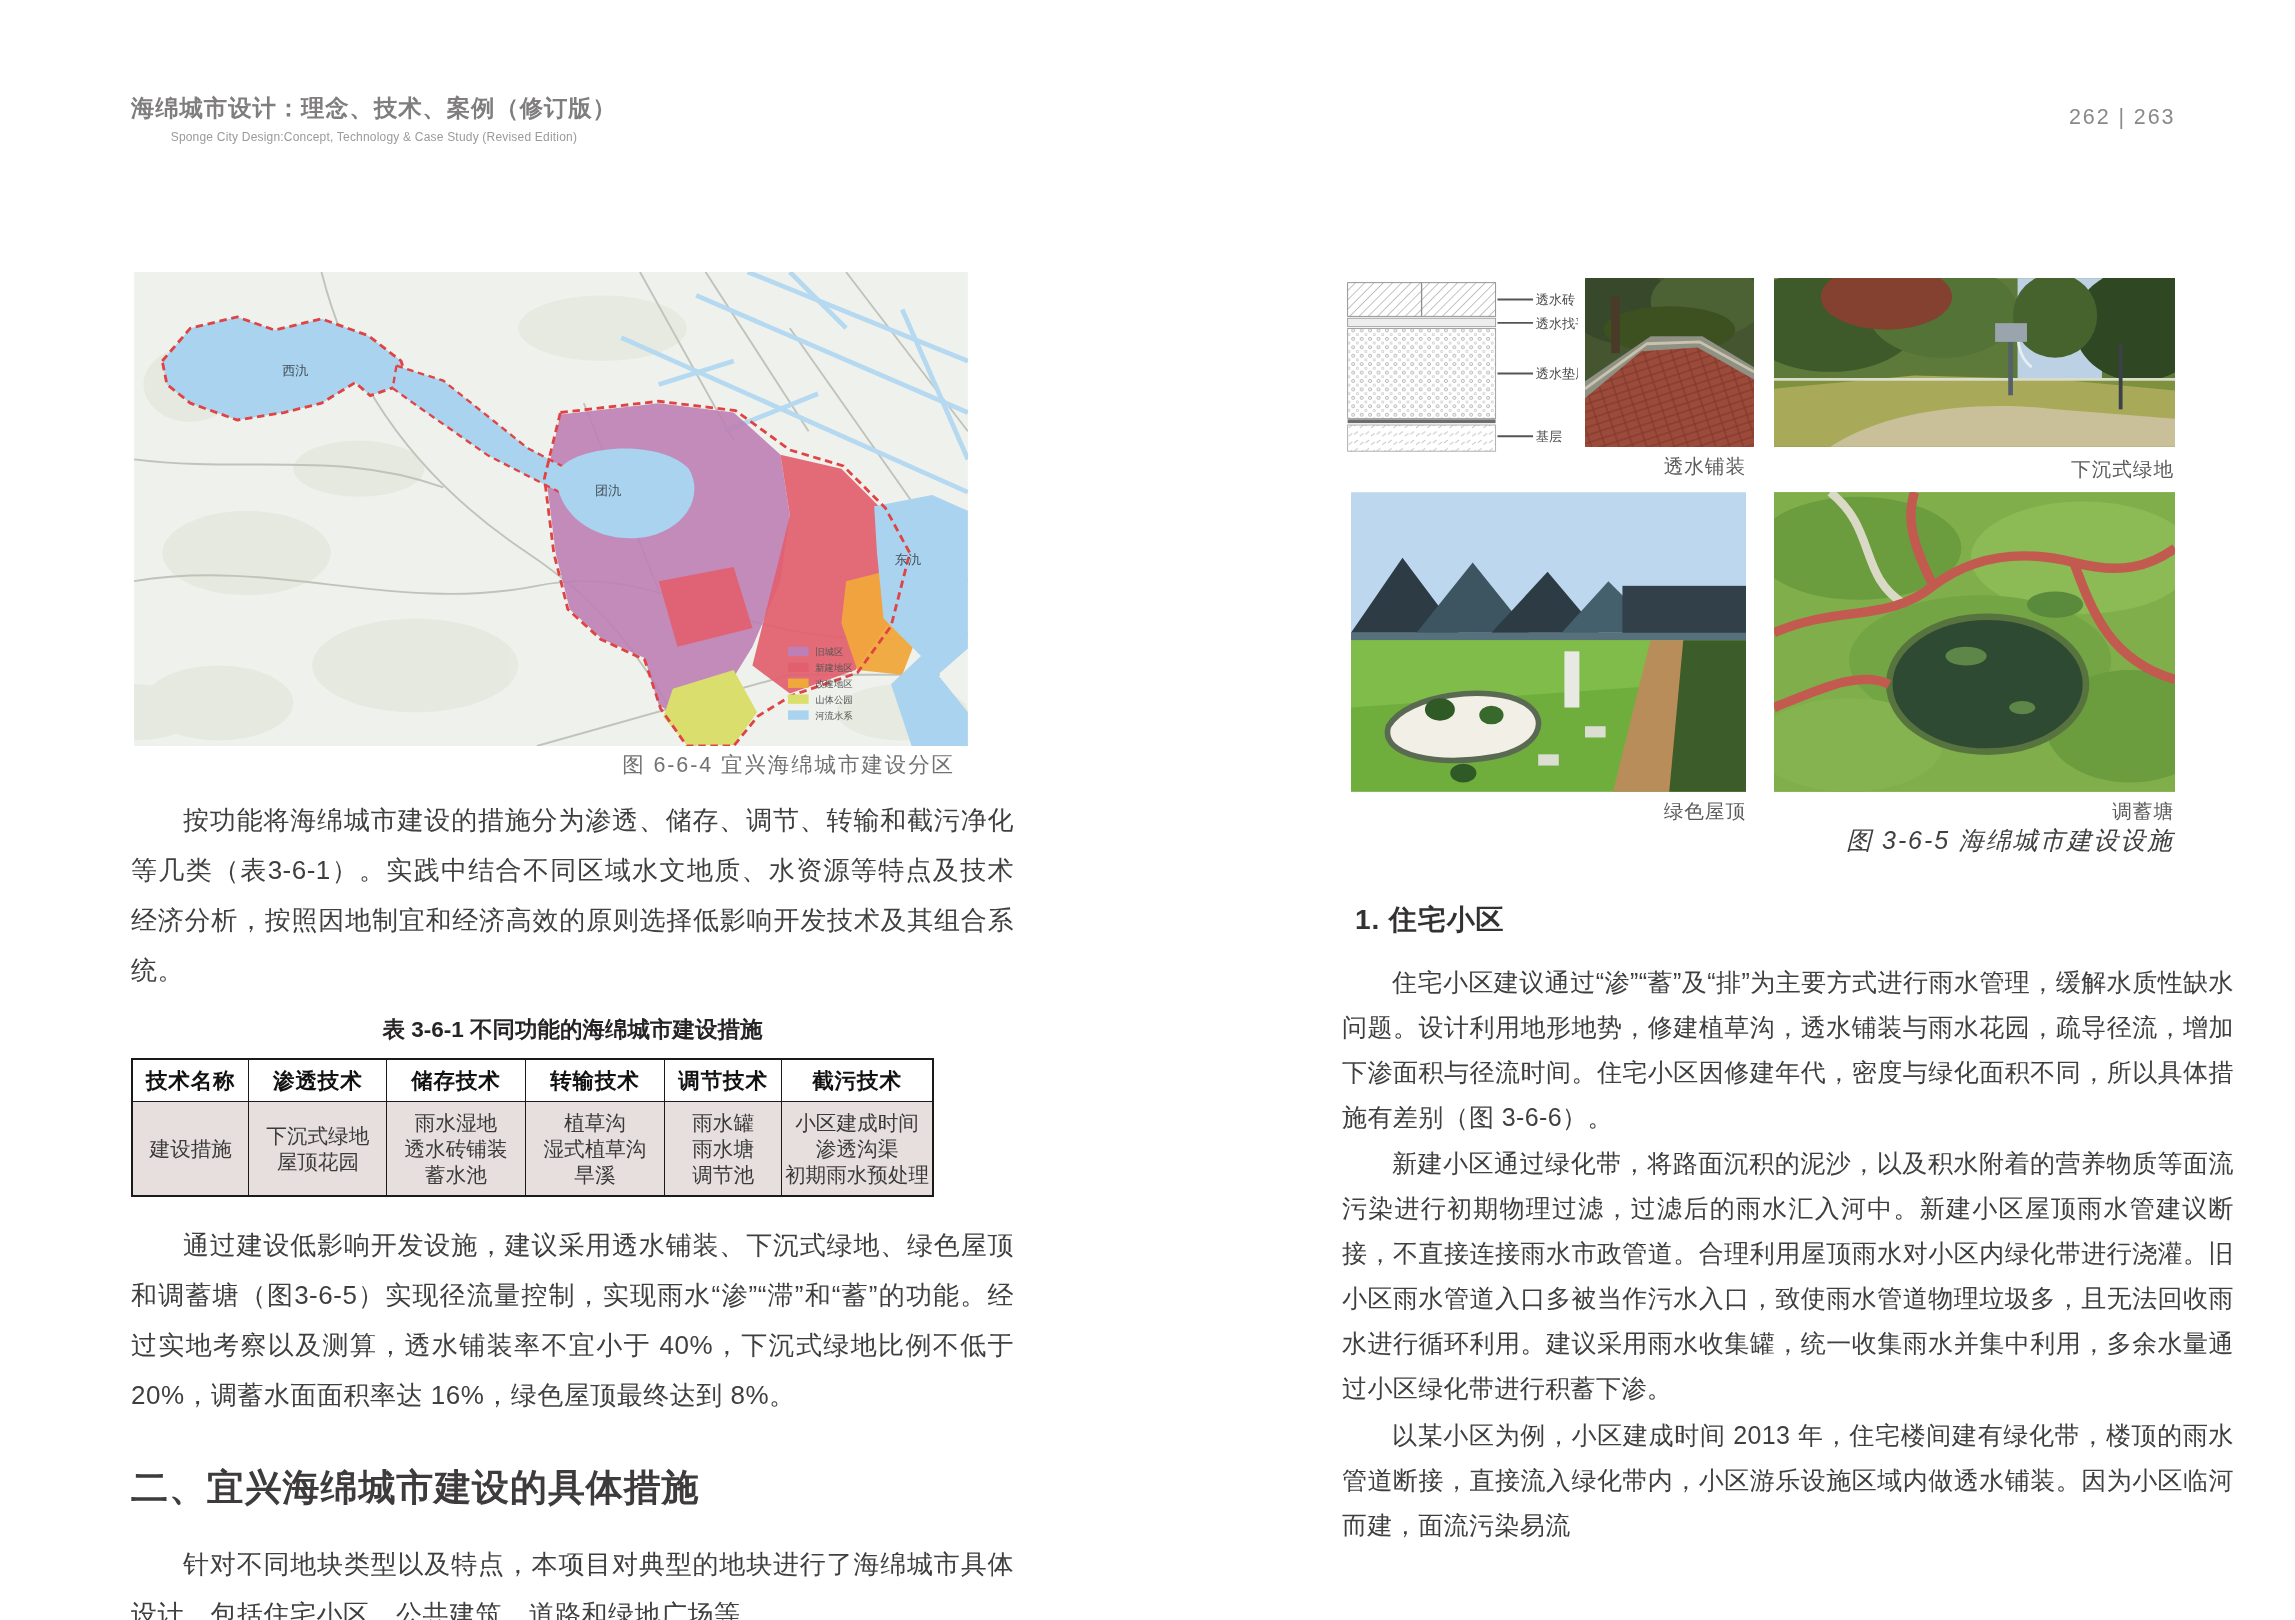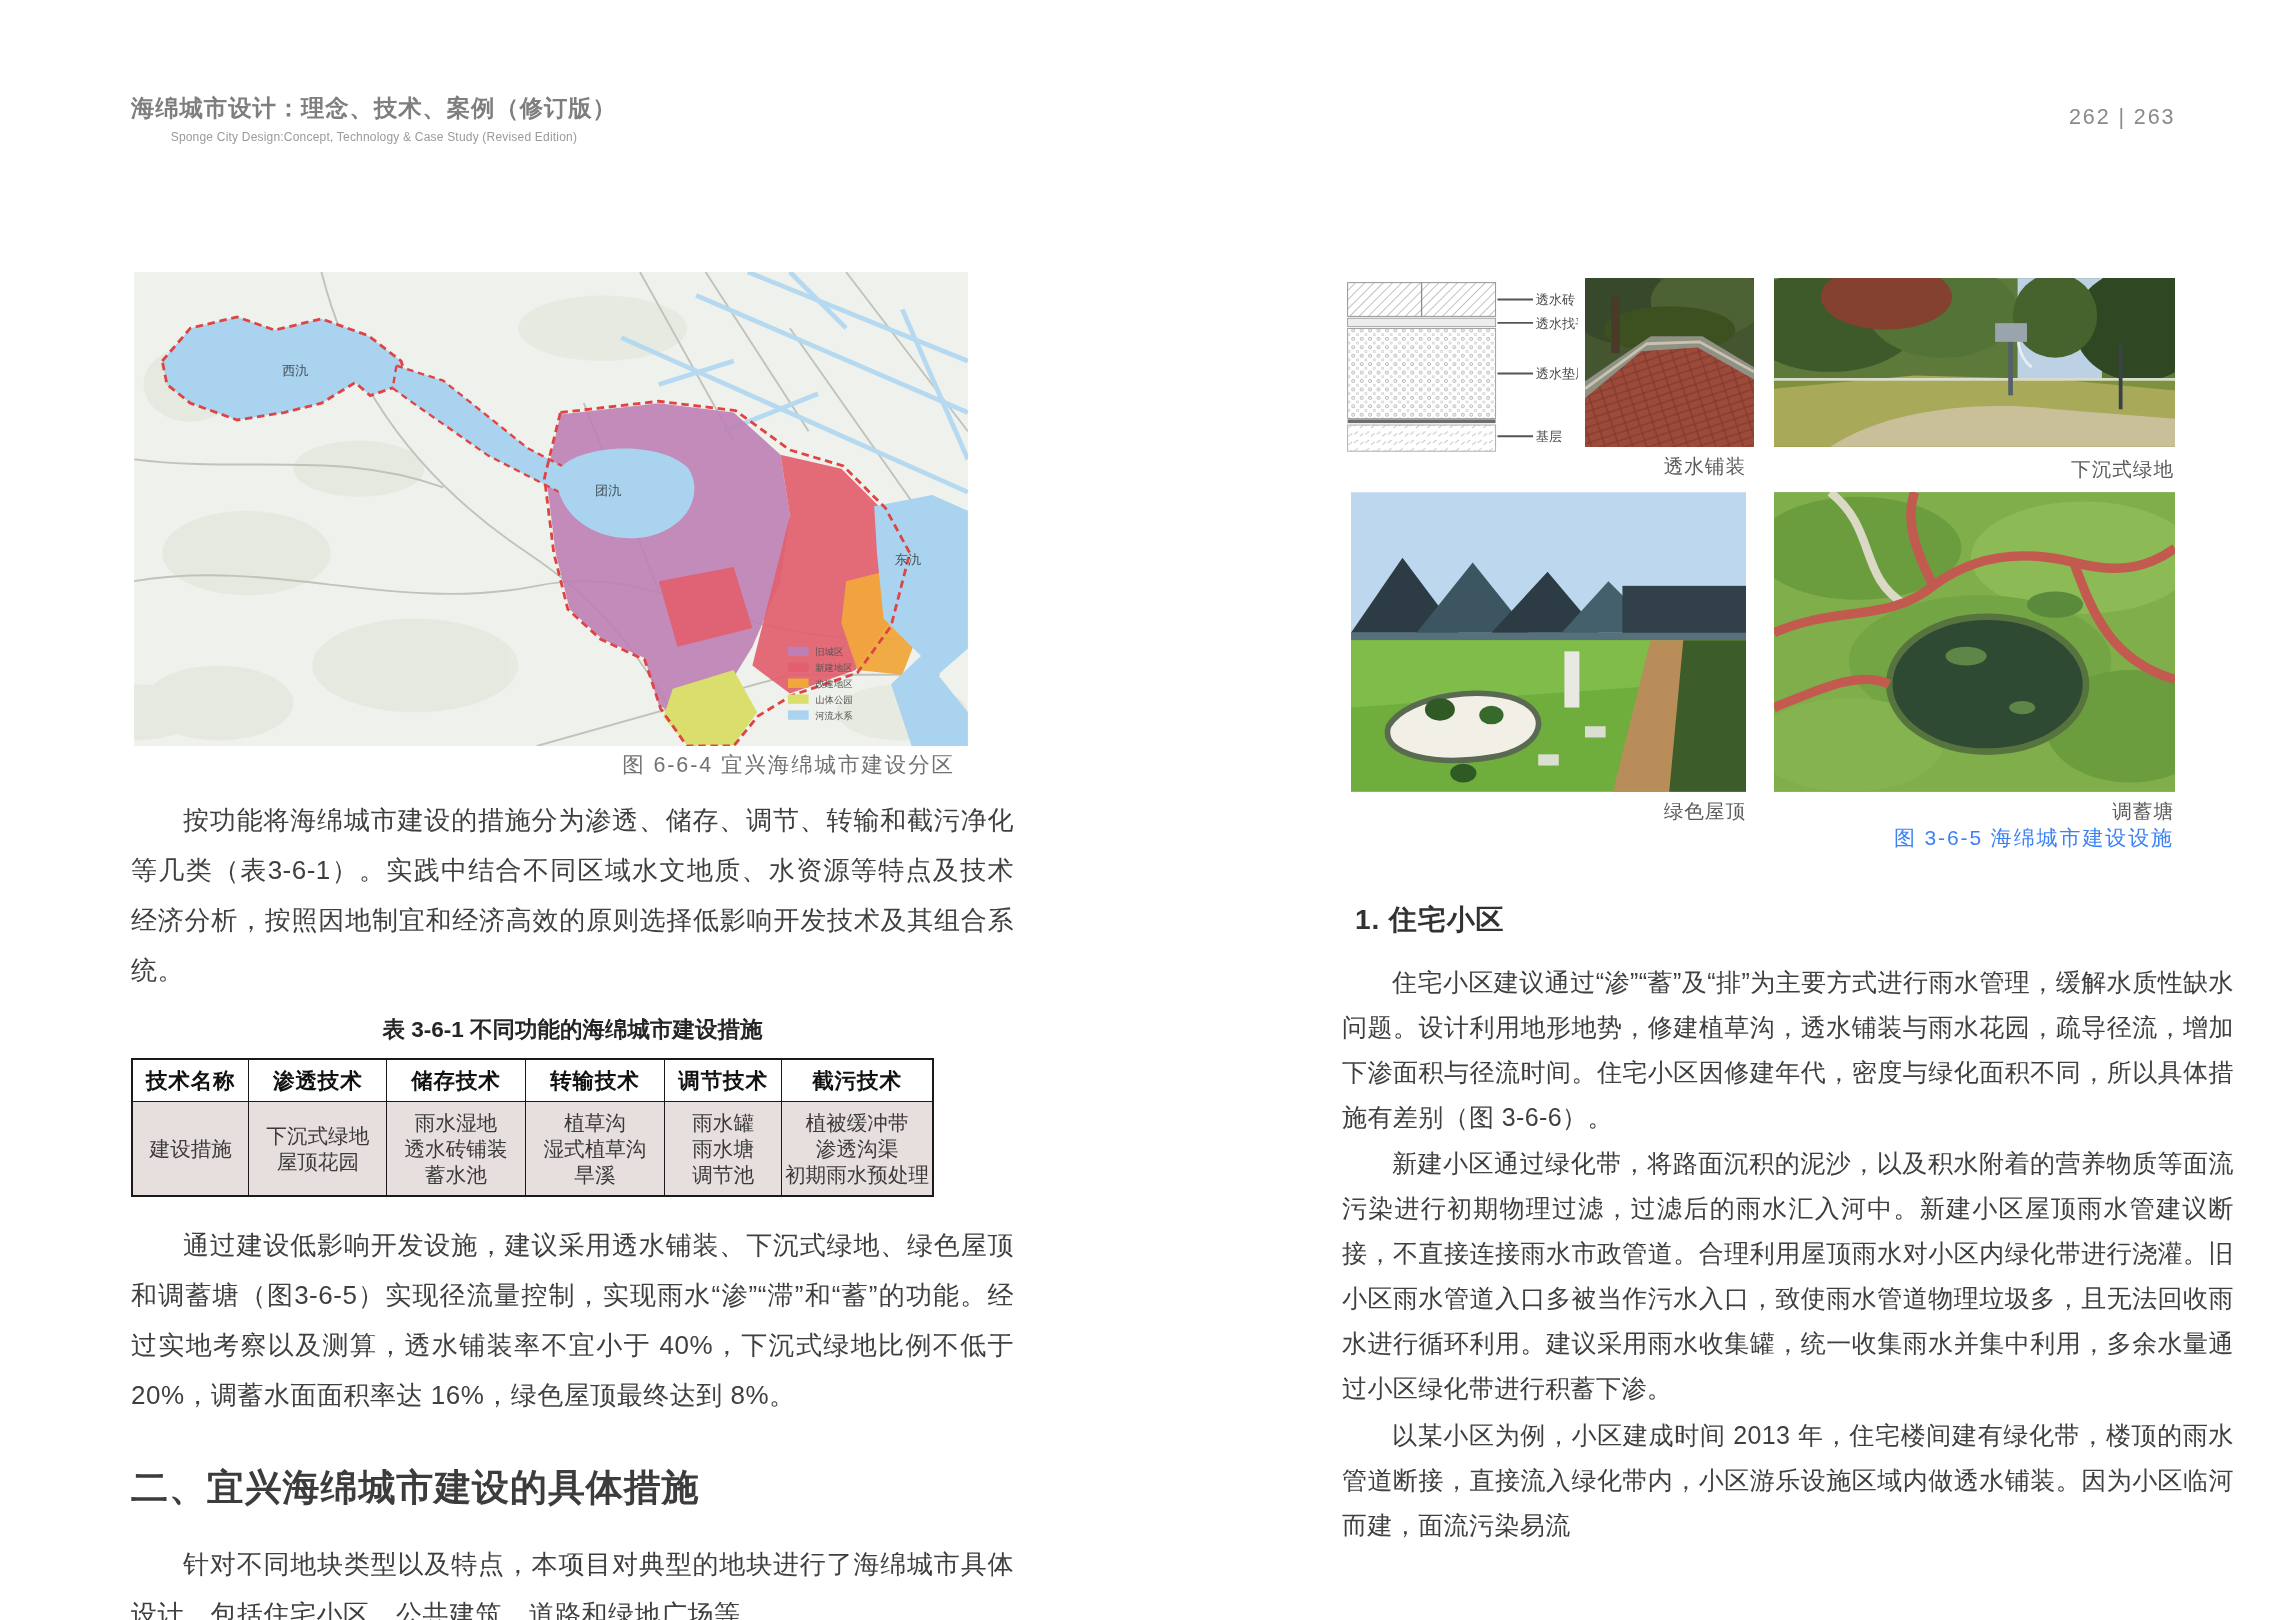--- a/index.html
+++ b/index.html
@@ -30,21 +30,21 @@
   .lid-table td{border:1.9px solid #1a1a1a;background:#e7dfde;font-size:20.6px;color:#3a3a3a;
     text-align:center;vertical-align:middle;height:82px;padding:5.6px 1.9px;}
   .lid-table td div{line-height:26px;}
   .para2{margin-top:22.5px;}
   .sec-heading{margin-top:43px;font-size:37px;font-weight:bold;color:#3d3b3b;letter-spacing:0.9px;}
   .para3{margin-top:26px;}
 
   
   .fig{position:absolute;}
   .caption{position:absolute;font-size:19.7px;color:#5c5a5a;letter-spacing:0.9px;}
-  .fig-caption{position:absolute;font-size:21px;color:#3b82f6;letter-spacing:1.9px;}
+  .fig-caption{position:absolute;font-size:25px;color:#404040;letter-spacing:1.9px;font-style:italic;}
 
   
   .right-col{position:absolute;left:1342px;top:901px;width:892px;}
   .sub-heading{font-size:28px;font-weight:bold;color:#333131;letter-spacing:0.9px;margin:0 0 20.6px 13px;}
   .rpara{font-size:25px;line-height:45px;text-align:justify;text-indent:2em;
     color:#3f3f3f;letter-spacing:0.4px;margin:0;}
   .rpara + .rpara{margin-top:1.9px;}
 </style>
 </head>
 <body>
@@ -168,21 +168,21 @@
         <div>植草沟</div>
             <div>湿式植草沟</div>
             <div>旱溪</div>
       </td>
       <td>
         <div>雨水罐</div>
             <div>雨水塘</div>
             <div>调节池</div>
       </td>
       <td>
-        <div>植被缓冲带</div>
+        <div>小区建成时间</div>
             <div>渗透沟渠</div>
             <div>初期雨水预处理</div>
       </td>
     </tr>
   </tbody>
     </table>
 
   <p class="para para2">通过建设低影响开发设施，建议采用透水铺装、下沉式绿地、绿色屋顶和调蓄塘（图3-6-5）实现径流量控制，实现雨水“渗”“滞”和“蓄”的功能。经过实地考察以及测算，透水铺装率不宜小于 40%，下沉式绿地比例不低于 20%，调蓄水面面积率达 16%，绿色屋顶最终达到 8%。</p>
 
   <div class="sec-heading">二、宜兴海绵城市建设的具体措施</div>

